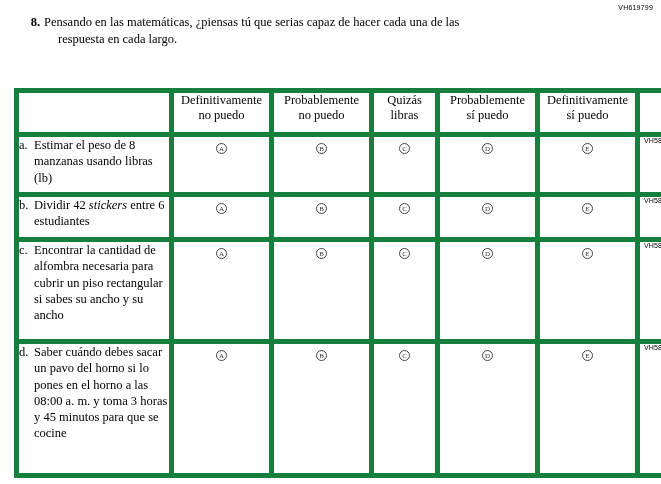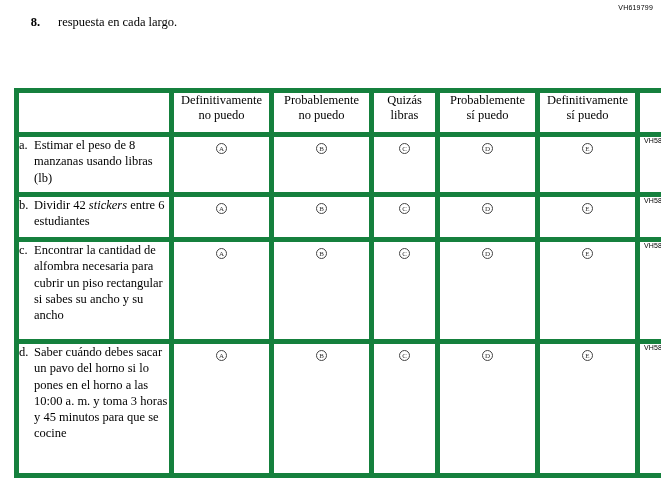--- a/index.html
+++ b/index.html
@@ -140,20 +140,21 @@
 <body>
 
 <div class="page">
 
   <div class="corner-code">VH619799</div>
 
   <div class="question">
     <div class="q-row">
       <div class="q-num">8.</div>
       <div class="q-text">
+        <span class="l1">Pensando en las matemáticas, ¿piensas tú que serias capaz de hacer cada una de las</span>
         <span class="l3">respuesta en cada largo.</span>
       </div>
     </div>
   </div>
 
   <table class="matrix">
     <colgroup>
       <col class="c-label">
       <col class="c-opt">
       <col class="c-opt">
@@ -237,21 +238,21 @@
         <td class="bubble-cell"><span class="bubble">C</span></td>
         <td class="bubble-cell"><span class="bubble">D</span></td>
         <td class="bubble-cell"><span class="bubble">E</span></td>
         <td class="code-cell">VH580133</td>
       </tr>
 
       <tr class="r-d">
         <td class="item-label">
           <span class="lbl-wrap">
             <span class="letter">d.</span>
-            <span class="txt">Saber cuándo debes sacar un pavo del horno si lo pones en el horno a las 10:00 a. m. y toma 3 horas y 45 minutos para que se cocine</span>
+            <span class="txt">Saber cuándo debes sacar un pavo del horno si lo pones en el horno a las 08:00 a. m. y toma 3 horas y 45 minutos para que se cocine</span>
           </span>
         </td>
         <td class="bubble-cell"><span class="bubble">A</span></td>
         <td class="bubble-cell"><span class="bubble">B</span></td>
         <td class="bubble-cell"><span class="bubble">C</span></td>
         <td class="bubble-cell"><span class="bubble">D</span></td>
         <td class="bubble-cell"><span class="bubble">E</span></td>
         <td class="code-cell">VH580130</td>
       </tr>
 

